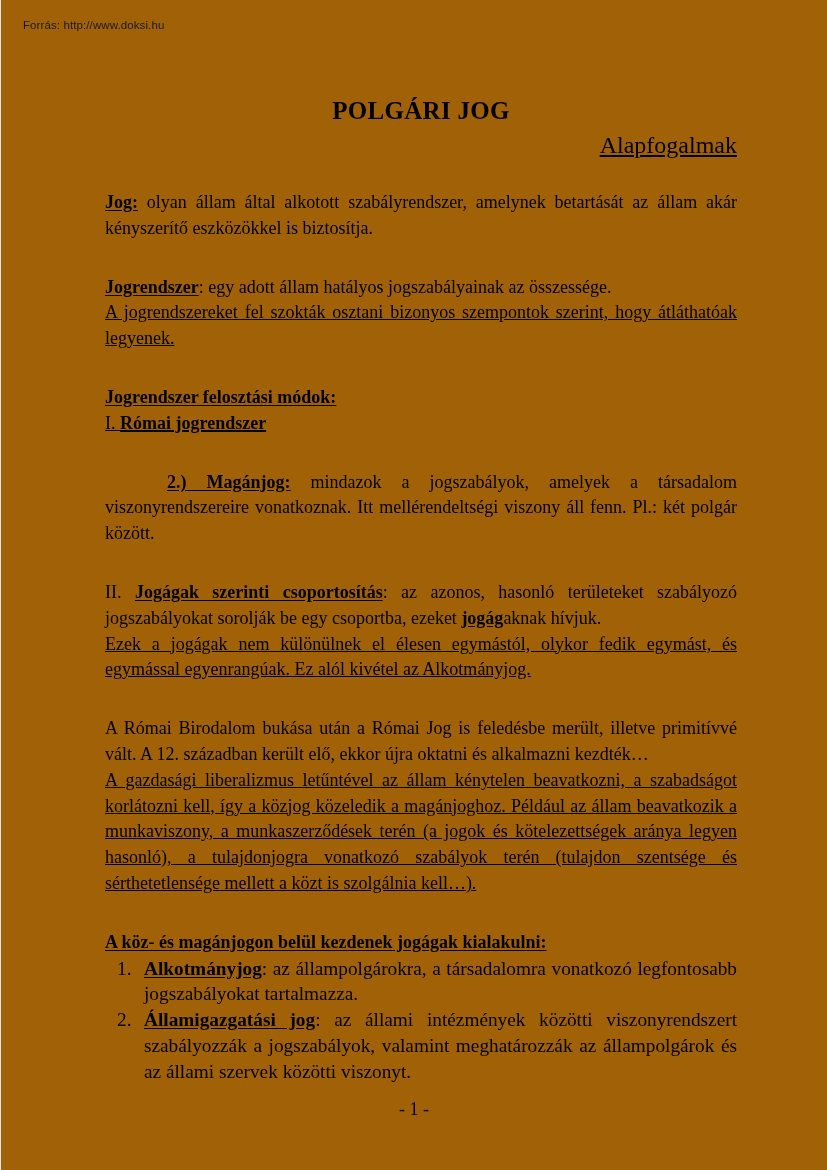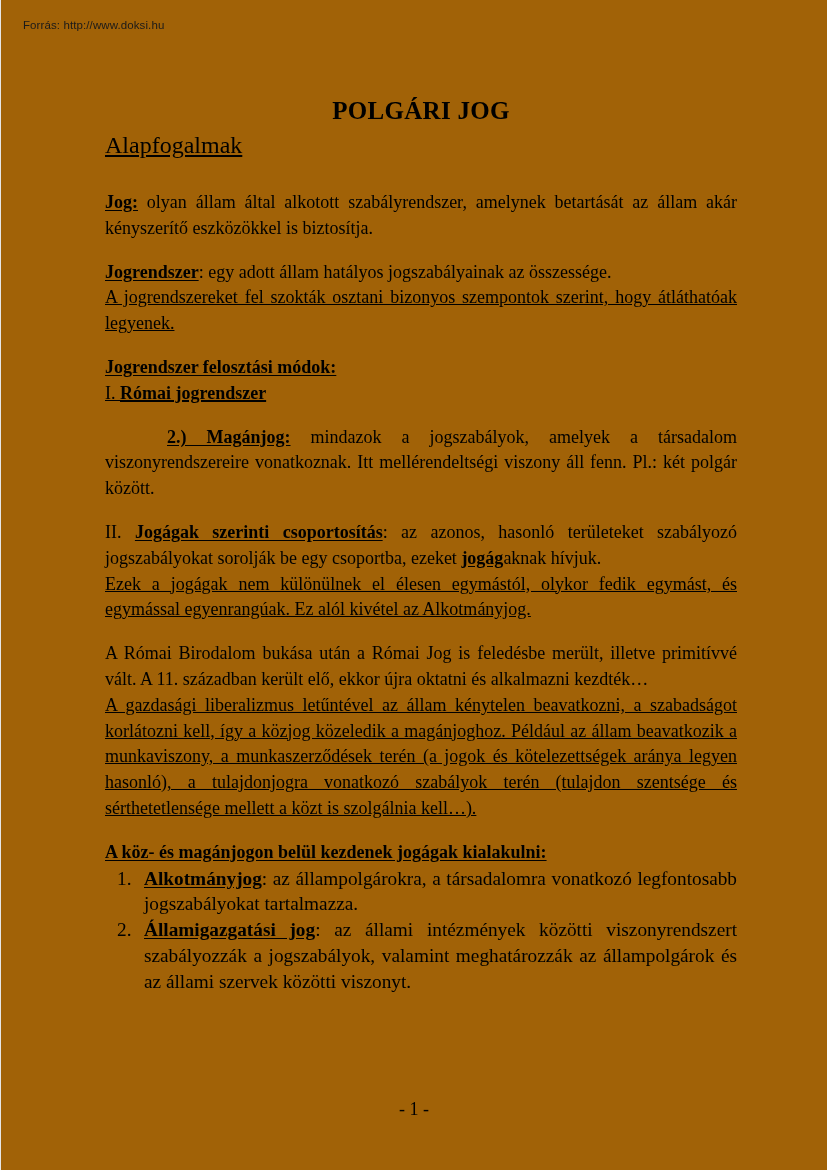--- a/index.html
+++ b/index.html
@@ -48,40 +48,40 @@
   
   .doc-title {
     text-align: center;
     font-size: 25px;
     font-weight: bold;
     line-height: 30px;
     margin: 0 0 4px 0;
     letter-spacing: 0.3px;
   }
   .doc-subtitle {
-    text-align: left;
+    text-align: right;
     font-size: 24px;
     line-height: 30px;
     margin: 0 0 30px 0;
   }
   .doc-subtitle span.u {
     text-decoration: underline;
     text-underline-offset: 2px;
   }
 
   
   p.para {
     margin: 0;
     font-size: 18px;
     line-height: 25.8px;
     text-align: justify;
     text-justify: inter-word;
     hyphens: manual;
   }
-  p.para.gap-lg { margin-top: 18px; }
+  p.para.gap-lg { margin-top: 33px; }
   p.para.gap-sm { margin-top: 0; text-decoration: underline; }
 
   
   p.para.indented {
     text-indent: 62px;
   }
 
   
   .bu {
     font-weight: bold;
@@ -156,21 +156,21 @@
 
     <p class="para indented gap-lg">
       <span class="bu">2.) Magánjog:</span><span> mindazok a jogszabályok, amelyek a társadalom viszonyrendszereire vonatkoznak. Itt mellérendeltségi viszony áll fenn. Pl.: két polgár között.</span>
     </p>
 
     <p class="para gap-lg">
       <span>II. </span><span class="bu">Jogágak szerinti csoportosítás</span><span>: az azonos, hasonló területeket szabályozó jogszabályokat sorolják be egy csoportba, ezeket </span><span class="bu">jogág</span><span>aknak hívjuk.</span>
     </p>
     <p class="para gap-sm">Ezek a jogágak nem különülnek el élesen egymástól, olykor fedik egymást, és egymással egyenrangúak. Ez alól kivétel az Alkotmányjog.</p>
 
-    <p class="para gap-lg">A Római Birodalom bukása után a Római Jog is feledésbe merült, illetve primitívvé vált. A 11. században került elő, ekkor újra oktatni és alkalmazni kezdték…</p>
+    <p class="para gap-lg">A Római Birodalom bukása után a Római Jog is feledésbe merült, illetve primitívvé vált. A 12. században került elő, ekkor újra oktatni és alkalmazni kezdték…</p>
     <p class="para gap-sm">A gazdasági liberalizmus letűntével az állam kénytelen beavatkozni, a szabadságot korlátozni kell, így a közjog közeledik a magánjoghoz. Például az állam beavatkozik a munkaviszony, a munkaszerződések terén (a jogok és kötelezettségek aránya legyen hasonló), a tulajdonjogra vonatkozó szabályok terén (tulajdon szentsége és sérthetetlensége mellett a közt is szolgálnia kell…).</p>
 
     <p class="para gap-lg">
       <span class="bu">A köz- és magánjogon belül kezdenek jogágak kialakulni:</span>
     </p>
 
     <ol class="num-list">
       <li>
         <span class="marker">1.</span><span class="bu">Alkotmányjog</span><span>: az állampolgárokra, a társadalomra vonatkozó legfontosabb jogszabályokat tartalmazza.</span>
       </li>

